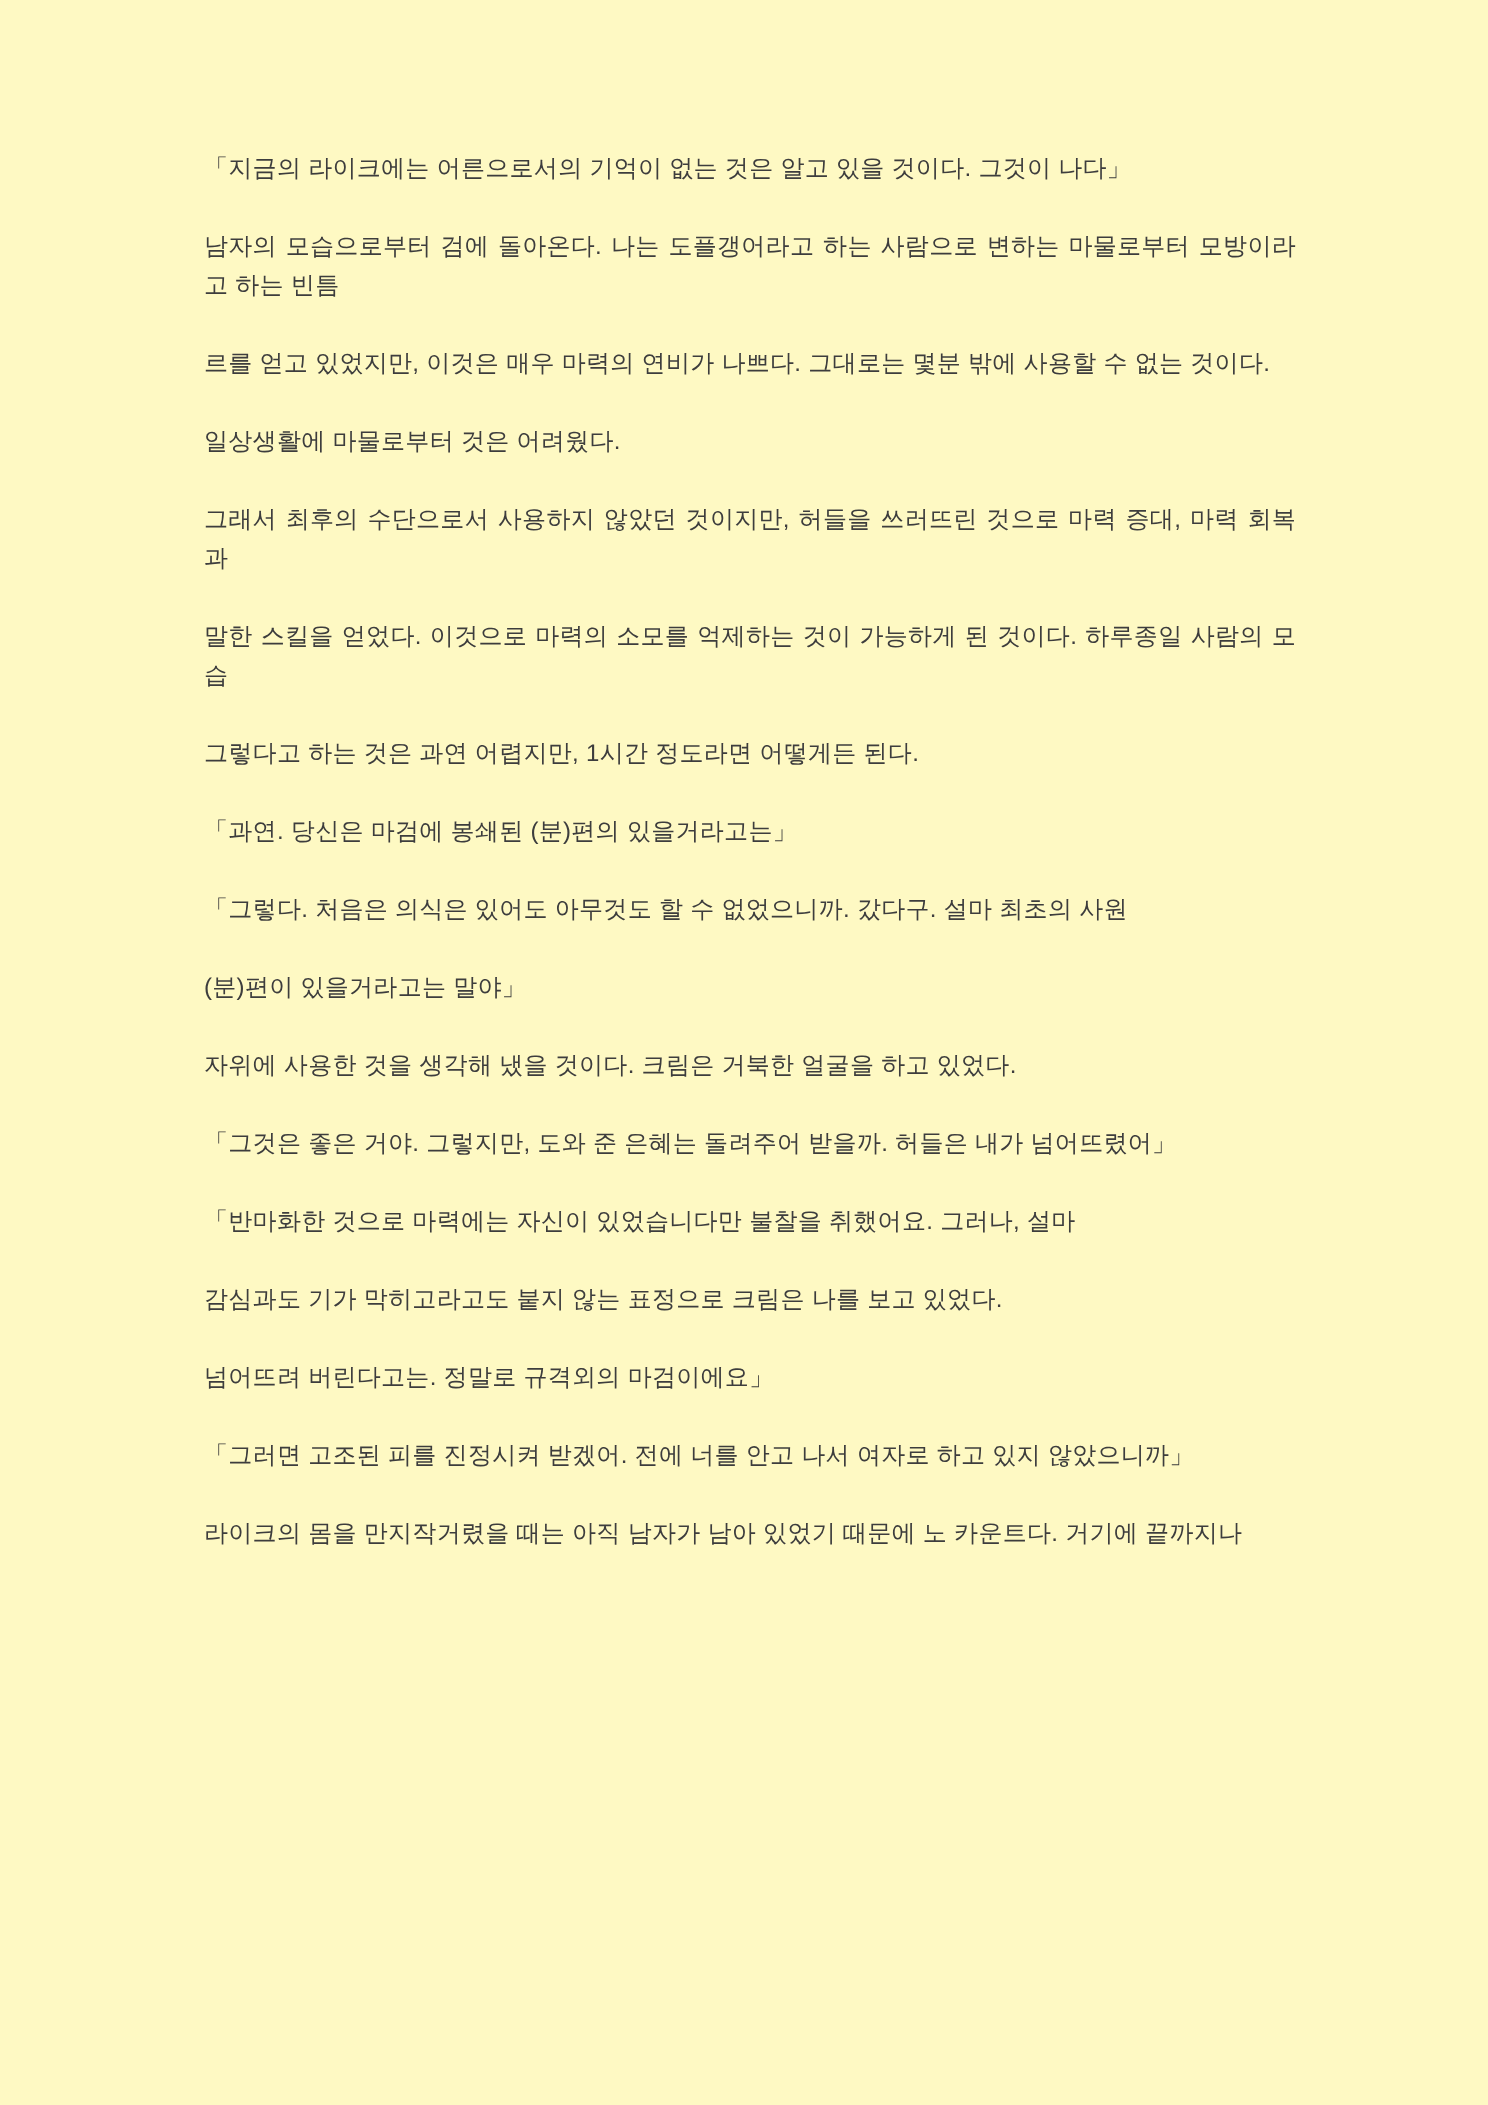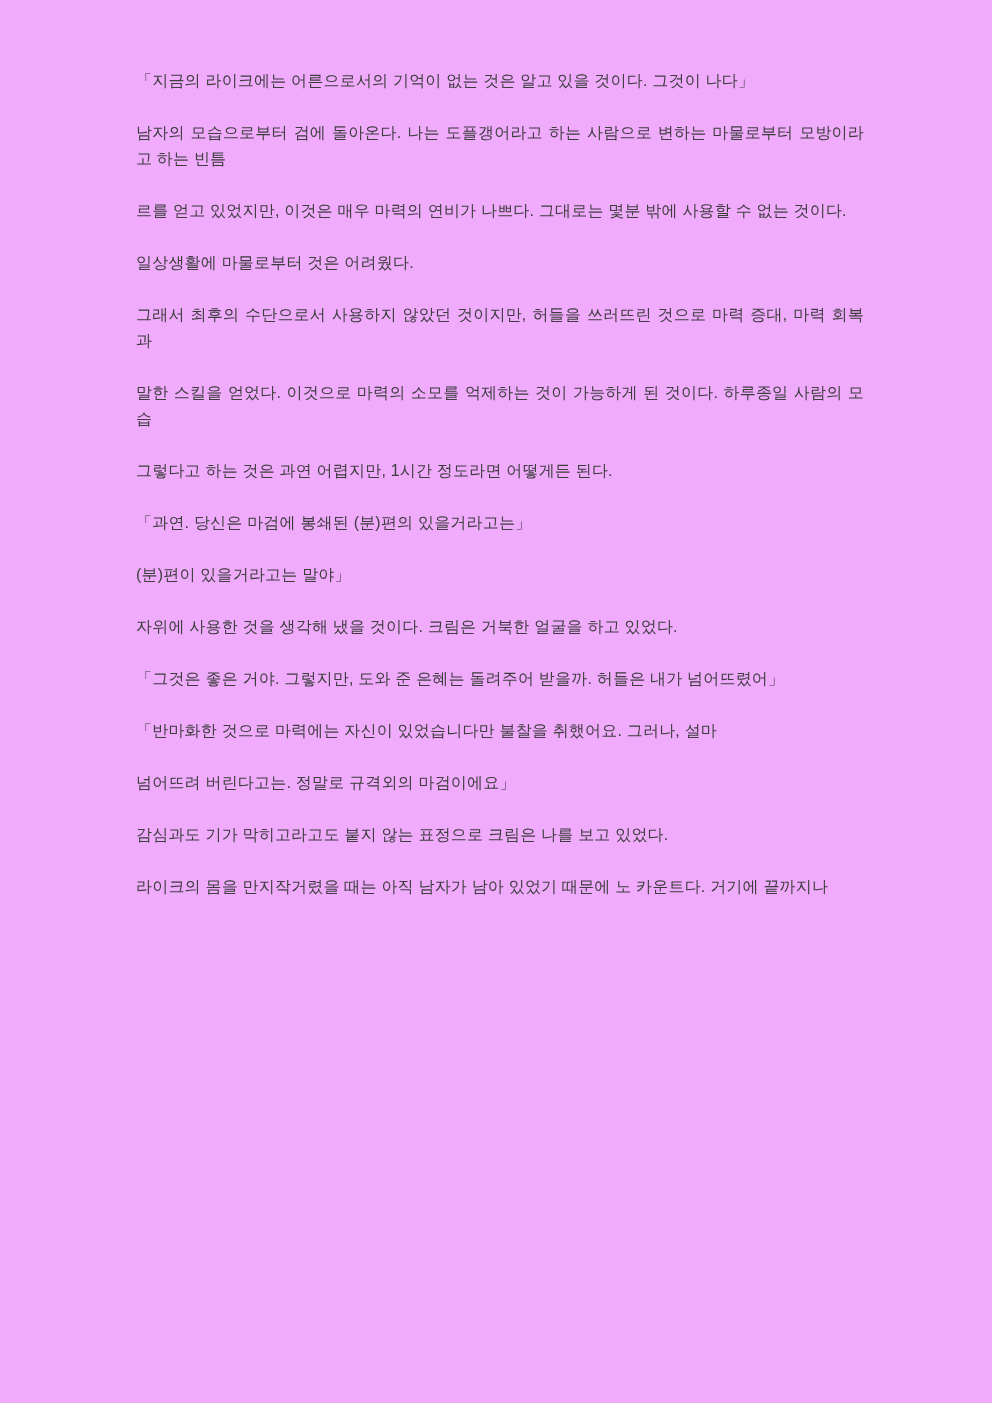--- a/index.html
+++ b/index.html
@@ -10,22 +10,22 @@
   body {
     width: 992px;
     height: 1403px;
     overflow: hidden;
     font-family: "Liberation Sans", "DejaVu Sans", sans-serif;
   }
   .doc-page {
     box-sizing: border-box;
     width: 992px;
     height: 1403px;
-    padding: 68px 128px 0 136px;
-    background: #f0abfc;
+    padding: 100px 128px 0 136px;
+    background: #fef9c3;
   }
   .doc-body {
     width: 728px;
   }
   .doc-body p {
     margin: 0 0 26px 0;
     font-size: 16px;
     line-height: 26px;
     color: #3d3d3d;
     text-align: justify;
@@ -39,21 +39,23 @@
 <div class="doc-page">
   <div class="doc-body">
     <p>「지금의 라이크에는 어른으로서의 기억이 없는 것은 알고 있을 것이다. 그것이 나다」</p>
     <p>남자의 모습으로부터 검에 돌아온다. 나는 도플갱어라고 하는 사람으로 변하는 마물로부터 모방이라고 하는 빈틈</p>
     <p>르를 얻고 있었지만, 이것은 매우 마력의 연비가 나쁘다. 그대로는 몇분 밖에 사용할 수 없는 것이다.</p>
     <p>일상생활에 마물로부터 것은 어려웠다.</p>
     <p>그래서 최후의 수단으로서 사용하지 않았던 것이지만, 허들을 쓰러뜨린 것으로 마력 증대, 마력 회복과</p>
     <p>말한 스킬을 얻었다. 이것으로 마력의 소모를 억제하는 것이 가능하게 된 것이다. 하루종일 사람의 모습</p>
     <p>그렇다고 하는 것은 과연 어렵지만, 1시간 정도라면 어떻게든 된다.</p>
     <p>「과연. 당신은 마검에 봉쇄된 (분)편의 있을거라고는」</p>
+    <p>「그렇다. 처음은 의식은 있어도 아무것도 할 수 없었으니까. 갔다구. 설마 최초의 사원</p>
     <p>(분)편이 있을거라고는 말야」</p>
     <p>자위에 사용한 것을 생각해 냈을 것이다. 크림은 거북한 얼굴을 하고 있었다.</p>
     <p>「그것은 좋은 거야. 그렇지만, 도와 준 은혜는 돌려주어 받을까. 허들은 내가 넘어뜨렸어」</p>
     <p>「반마화한 것으로 마력에는 자신이 있었습니다만 불찰을 취했어요. 그러나, 설마</p>
+    <p>감심과도 기가 막히고라고도 붙지 않는 표정으로 크림은 나를 보고 있었다.</p>
     <p>넘어뜨려 버린다고는. 정말로 규격외의 마검이에요」</p>
-    <p>감심과도 기가 막히고라고도 붙지 않는 표정으로 크림은 나를 보고 있었다.</p>
+    <p>「그러면 고조된 피를 진정시켜 받겠어. 전에 너를 안고 나서 여자로 하고 있지 않았으니까」</p>
     <p>라이크의 몸을 만지작거렸을 때는 아직 남자가 남아 있었기 때문에 노 카운트다. 거기에 끝까지나</p>
   </div>
 </div>
 
 </body></html>

